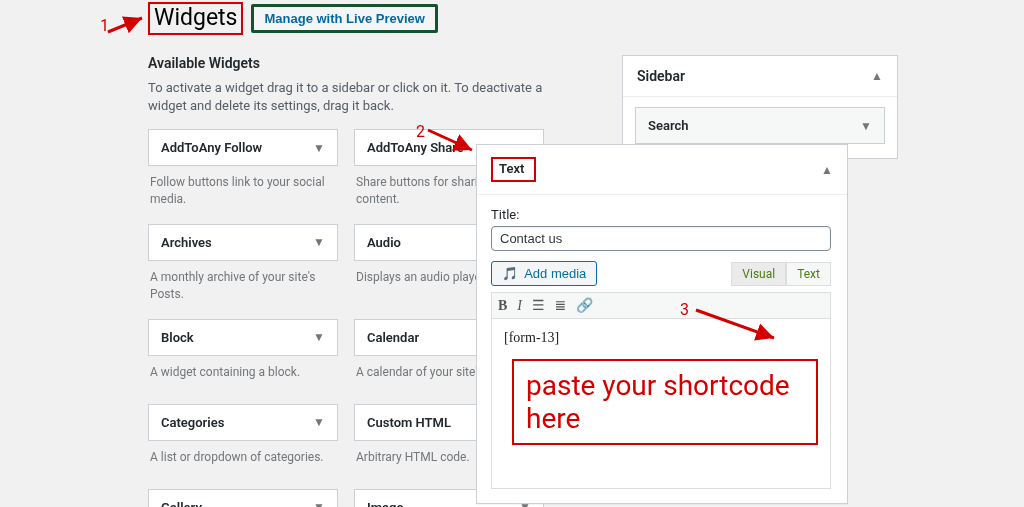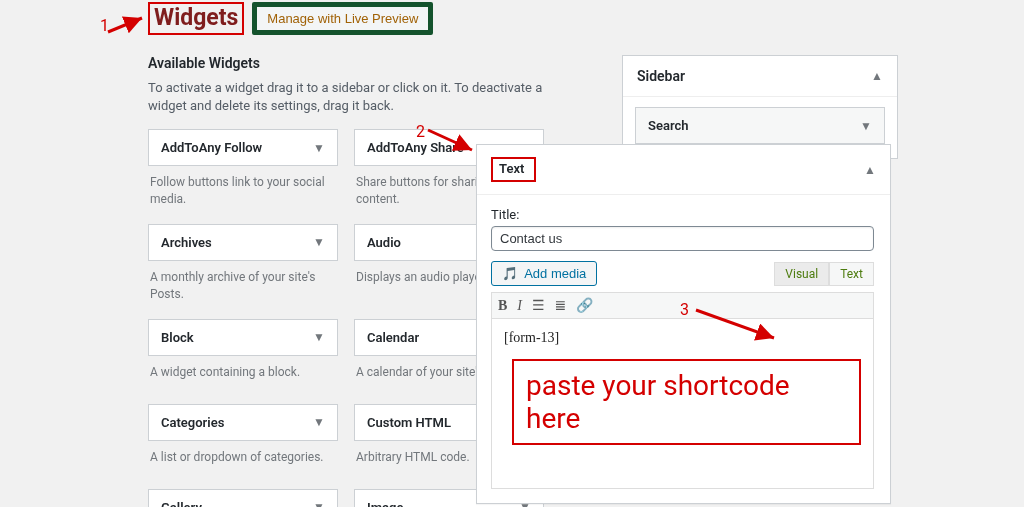--- a/index.html
+++ b/index.html
@@ -20,34 +20,35 @@
     bottom: 0;
   }
   .header-row {
     display: flex;
     align-items: center;
     gap: 8px;
     margin-bottom: 20px;
   }
   .page-title {
     font-size: 23px;
-    font-weight: 700;
-    color: #7f1d1d;
+    font-weight: 400;
+    color: #000000;
     border: 2px solid #d40000;
     padding: 0 4px 2px 4px;
     text-align: center;
   }
   .btn-live {
-    border: 5px solid #14532d;
-    color: #a16207;
+    border: 3px solid #14532d;
+    color: #0369a1;
     background: #f3f5f6;
     padding: 4px 10px;
     font-size: 13px;
     border-radius: 2px;
     cursor: pointer;
+    font-weight: bold;
   }
   .columns {
     display: flex;
     gap: 20px;
     align-items: flex-start;
   }
   .col-left {
     width: 410px;
   }
   .col-right {
@@ -124,21 +125,21 @@
     padding: 10px 12px;
     font-size: 13px;
     font-weight: 600;
     cursor: pointer;
   }
   
   .text-editor {
     position: absolute;
     left: 476px;
     top: 144px;
-    width: 415px;
+    width: 372px;
     border: 1px solid #ccd0d4;
     background: #fff;
     box-shadow: 0 1px 1px rgba(0,0,0,.04);
   }
   .te-head {
     display: flex;
     justify-content: space-between;
     align-items: center;
     padding: 12px 14px;
     font-size: 13px;

